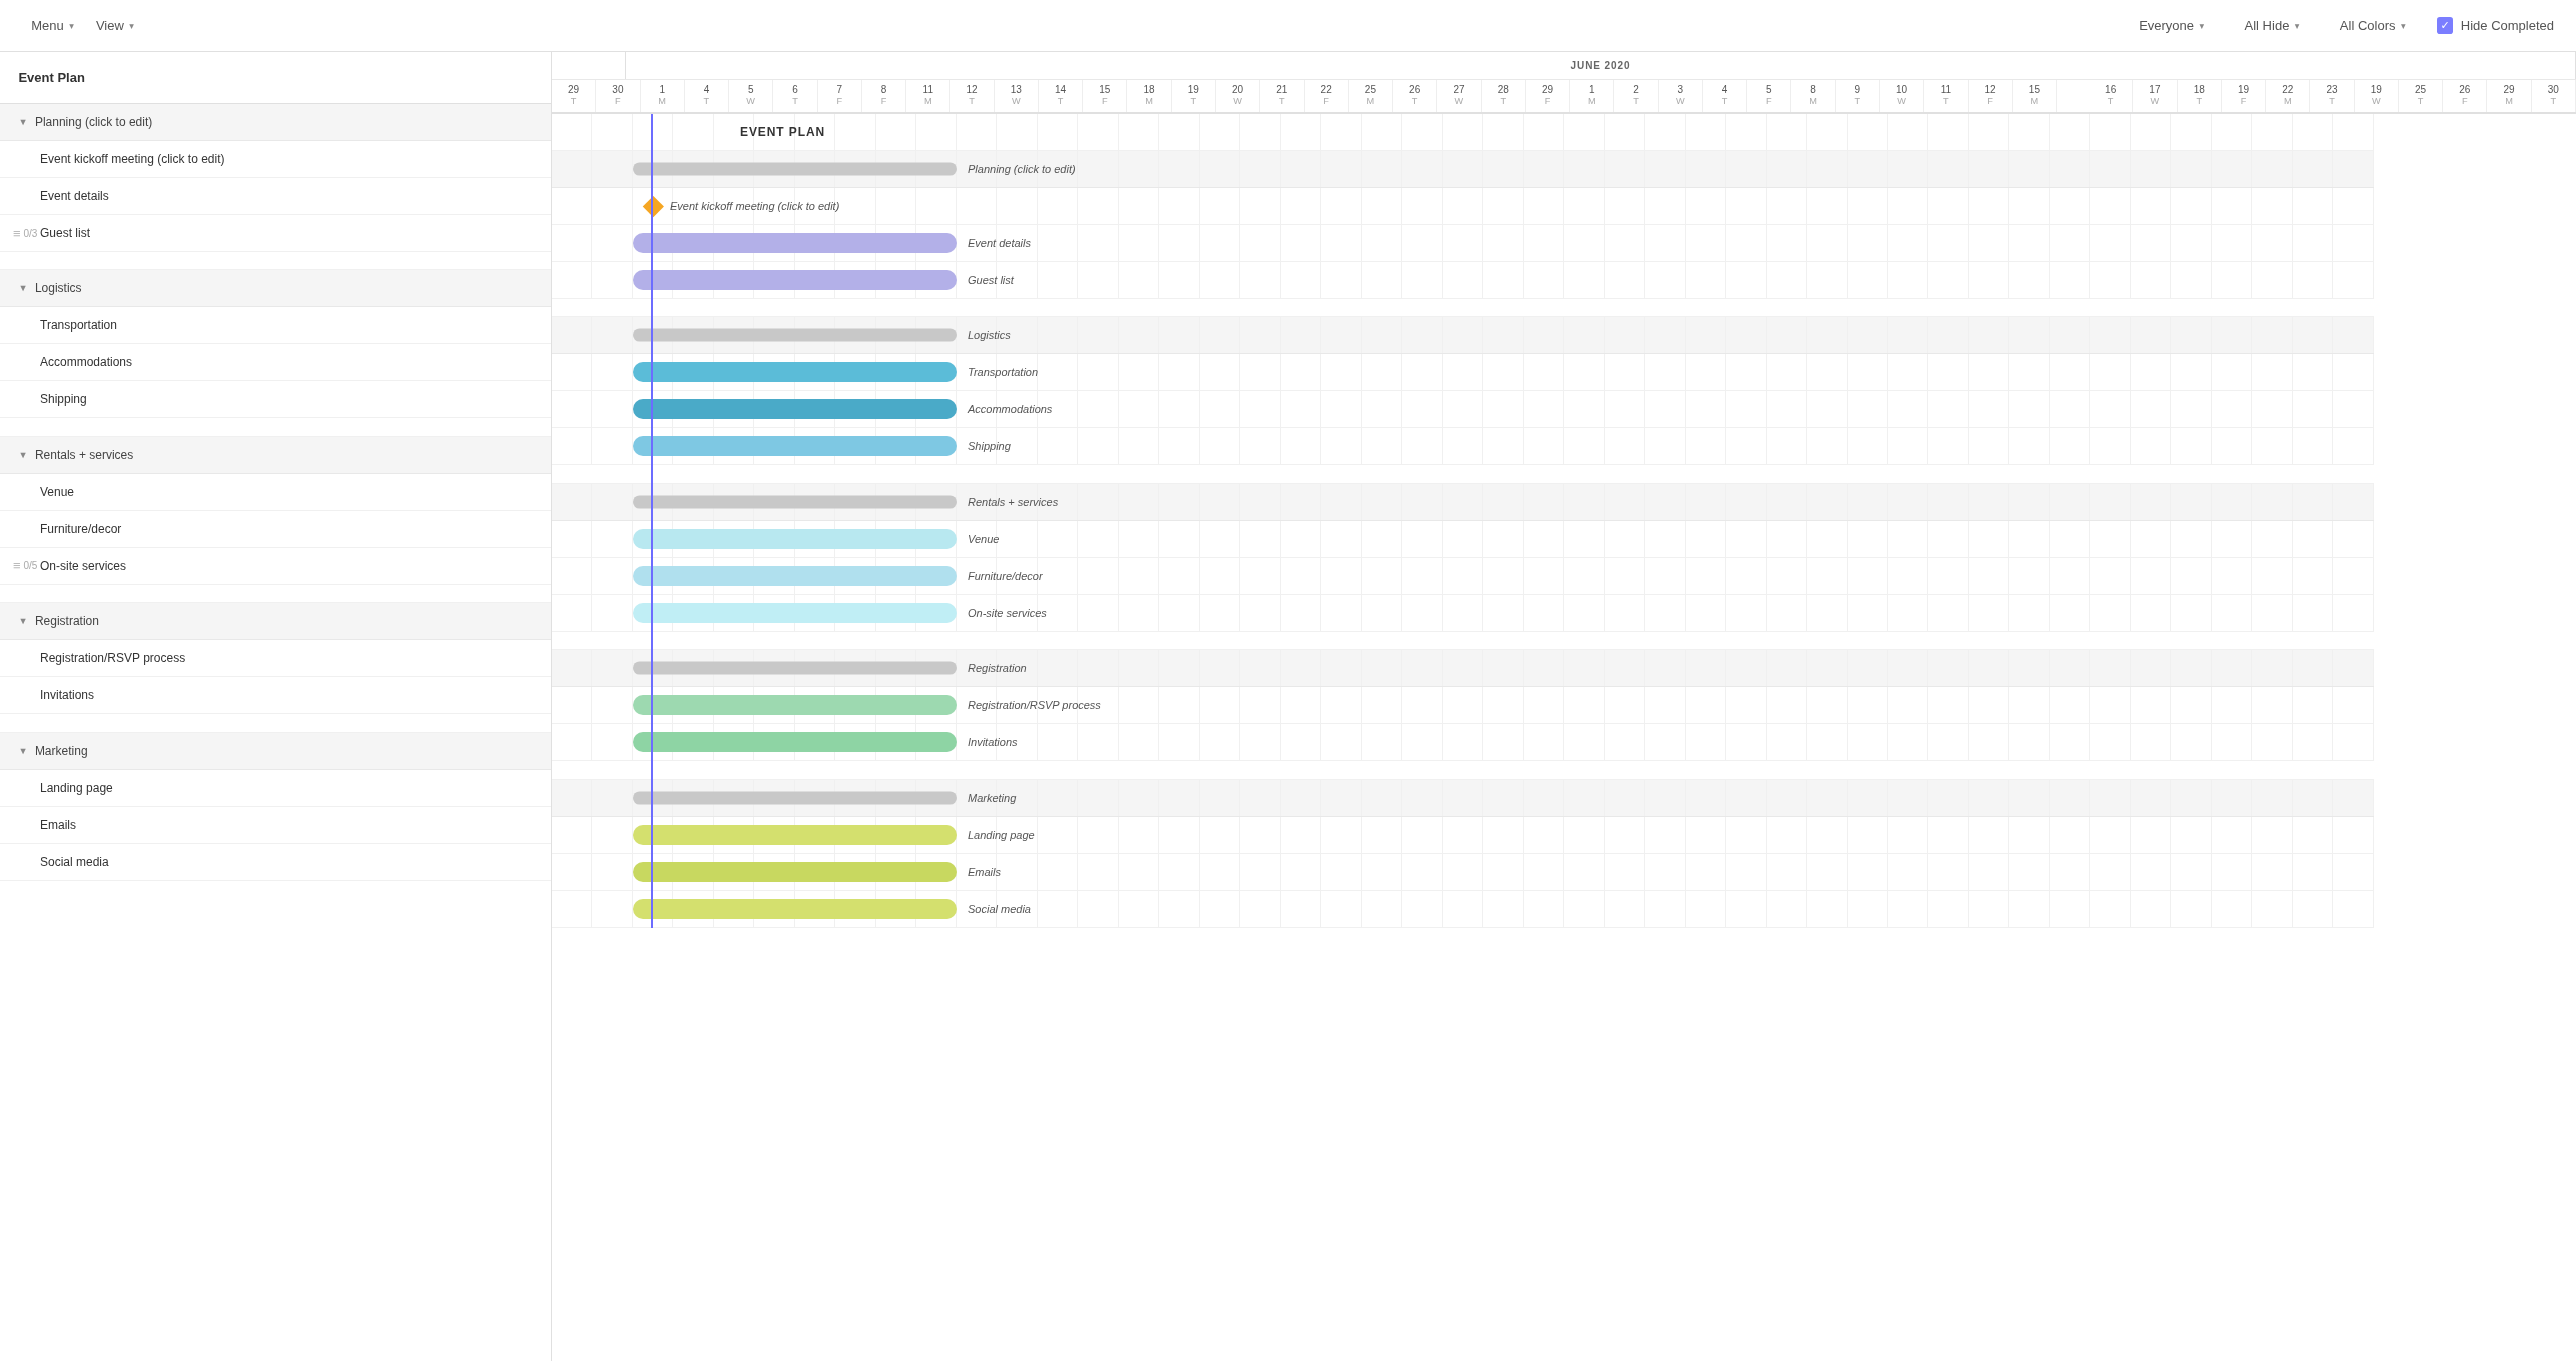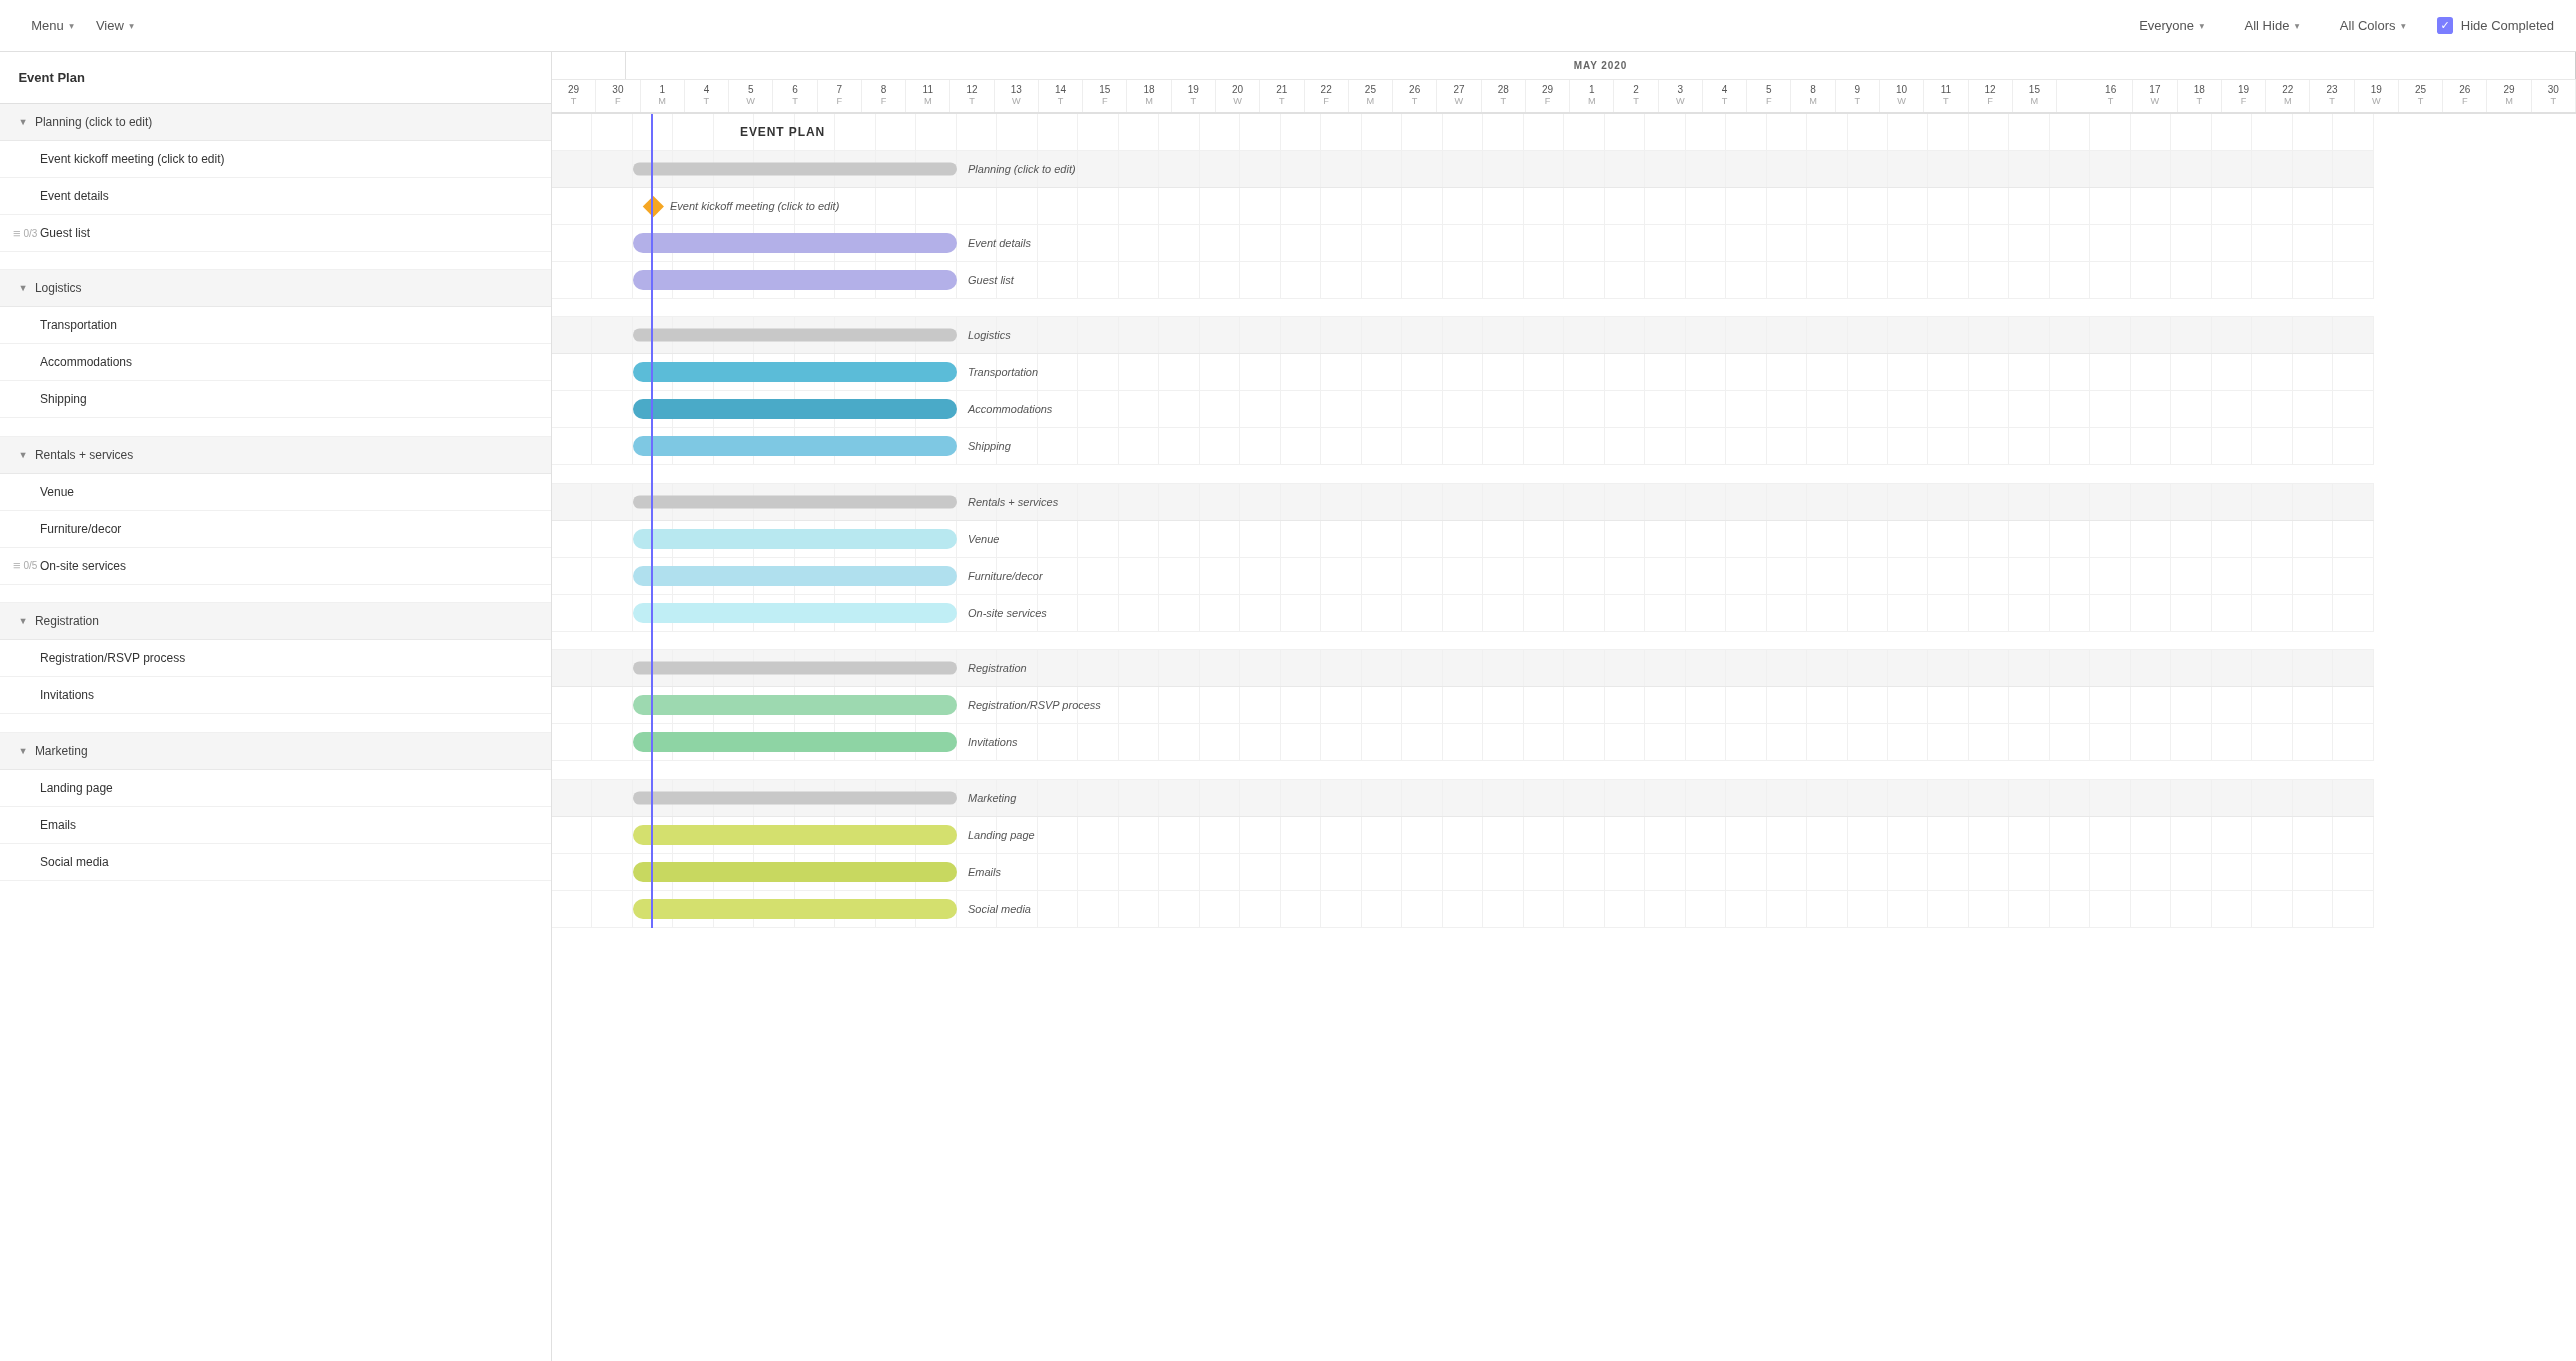--- a/index.html
+++ b/index.html
@@ -410,22 +410,22 @@
     </div>
   </div>
 
   <div class="gantt-area">
     <div class="gantt-inner">
 
       <div class="gantt-header">
 
         <div class="month-row">
           <div class="month-cell" style="width:74px; border-right:0.9px solid #e0e0e0;"></div>
-          <div class="month-cell" style="flex:1; border-right:0.9px solid #ccc;">
-            <span>MAY 2020</span>
+          <div class="month-cell" style="flex:1;">
+            <span>JUNE 2020</span>
           </div>
         </div>
 
         <div class="day-row" id="day-row-container">
         <div class="day-cell" style="min-width: 40px; flex: 1 1 0%;">
               <span class="day-num">29</span>
               <span class="day-letter">T</span>
             </div>
             <div class="day-cell" style="min-width: 40px; flex: 1 1 0%;">
               <span class="day-num">30</span>

